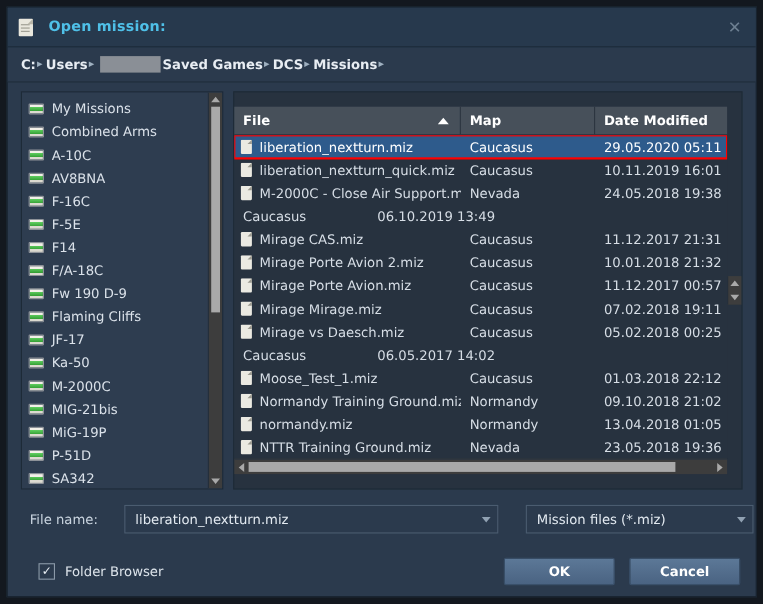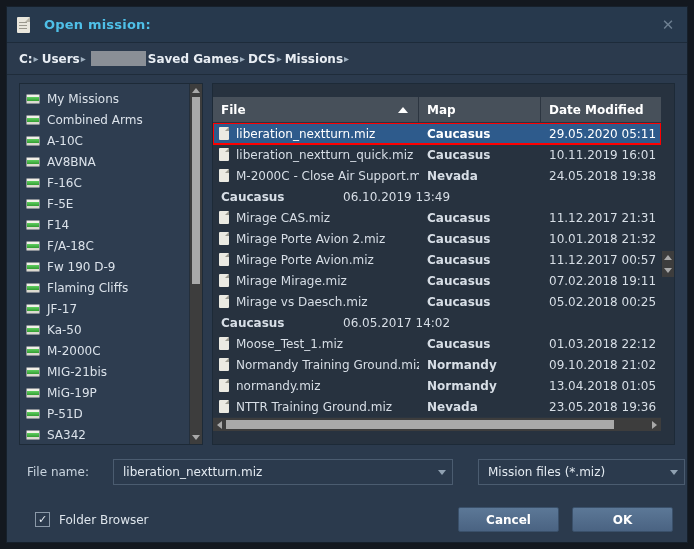--- a/index.html
+++ b/index.html
@@ -199,21 +199,21 @@
     cursor: pointer;
     position: relative;
   }
   .frow.selected { background: #2e5b8c; color: #ffffff; }
   .frow.selected.marked { outline: 2px solid #ff0000; outline-offset: -1px; }
   .c1 {
     width: 206px; flex: 0 0 206px;
     display: flex; align-items: center;
     padding-left: 6px; overflow: hidden; white-space: nowrap;
   }
-  .c2 { width: 122px; flex: 0 0 122px; padding-left: 8px; overflow: hidden; white-space: nowrap; font-weight: bold; }
+  .c2 { width: 122px; flex: 0 0 122px; padding-left: 8px; overflow: hidden; white-space: nowrap; }
   .c3 { flex: 1 1 auto; padding-left: 8px; overflow: hidden; white-space: nowrap; }
   .file-icon {
     width: 10px; height: 13px;
     flex: 0 0 10px;
     margin-right: 7px;
     background: #ebeae2;
     position: relative;
     border-radius: 1px;
   }
   .file-icon::after {
@@ -584,18 +584,18 @@
         <span class="cval">Mission files (*.miz)</span>
         <span class="chev"></span>
       </div>
     </div>
     <div id="bottom-row">
       <div id="folder-browser">
         <span class="checkbox">✓</span>
         <span>Folder Browser</span>
       </div>
       <div id="btn-group">
+        <div class="btn">OK</div>
         <div class="btn">Cancel</div>
-        <div class="btn">OK</div>
       </div>
     </div>
   </div>
 </div>
 
 </body></html>

